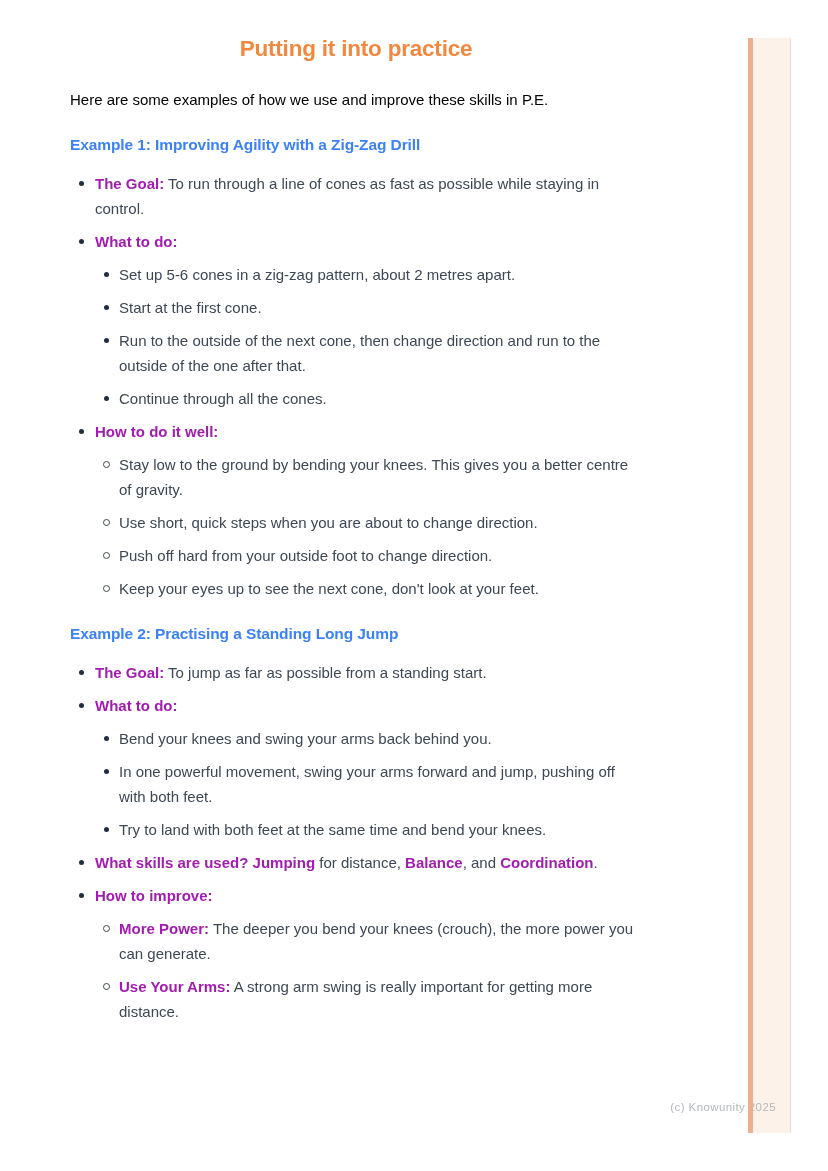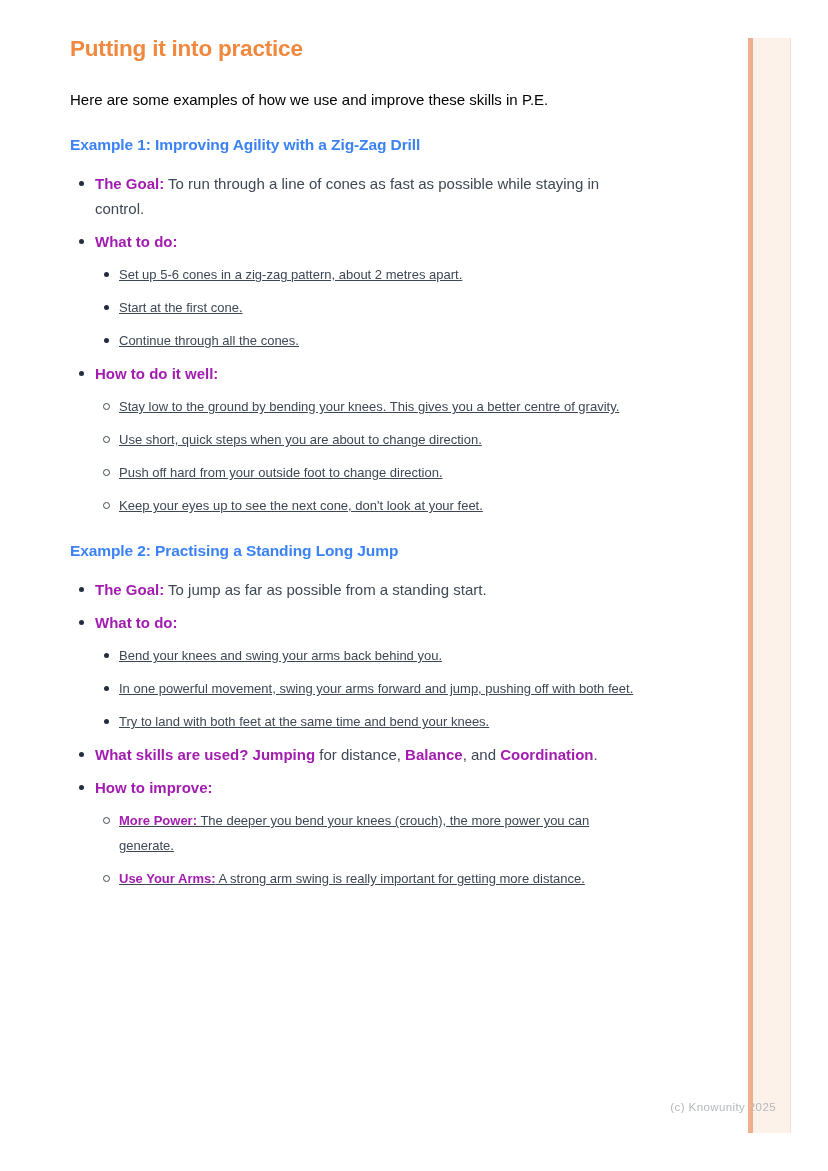--- a/index.html
+++ b/index.html
@@ -16,20 +16,21 @@
     left: 70px; top: 36px;
     width: 572px;
     z-index: 1;
   }
   .page-title {
     margin: 0;
     font-size: 22.5px;
     font-weight: 700;
     letter-spacing: -0.2px;
     color: #F0883E;
+    text-align: center;
   }
   .intro {
     margin: 25px 0 0 0;
     font-size: 15px;
     line-height: 25px;
     color: #000000;
   }
   .section-heading {
     margin: 24px 0 17px 0;
     font-size: 15.5px;
@@ -51,25 +52,24 @@
     position: absolute;
     left: 9px; top: 10px;
     width: 5px; height: 5px;
     border-radius: 50%;
     background: #222d3d;
   }
   ul.lvl2 { margin-top: 8px; }
   ul.lvl2 > li {
     position: relative;
     padding-left: 24px;
-    font-size: 13px;
+    font-size: 15px;
     line-height: 25px;
     color: #3e4754;
     margin-bottom: 8px;
-    text-decoration: underline;
   }
   ul.lvl2 > li:last-child { margin-bottom: 0; }
   ul.lvl2.disc > li::before {
     content: "";
     position: absolute;
     left: 9px; top: 10px;
     width: 5px; height: 5px;
     border-radius: 50%;
     background: #222d3d;
   }
@@ -118,20 +118,21 @@
 <div class="content">
   <h1 class="page-title">Putting it into practice</h1>
   <p class="intro">Here are some examples of how we use and improve these skills in P.E.</p>
   <div id="sections">
       <h3 class="section-heading">Example 1: Improving Agility with a Zig-Zag Drill</h3>
       <ul class="lvl1">
         <li><strong>The Goal:</strong><span> To run through a line of cones as fast as possible while staying in control.</span></li>
         <li><strong>What to do:</strong><ul class="lvl2 disc">
             <li><span>Set up 5-6 cones in a zig-zag pattern, about 2 metres apart.</span></li>
             <li><span>Start at the first cone.</span></li>
+            <li><span>Run to the outside of the next cone, then change direction and run to the outside of the one after that.</span></li>
             <li><span>Continue through all the cones.</span></li>
           </ul></li>
         <li><strong>How to do it well:</strong><ul class="lvl2 circle">
             <li><span>Stay low to the ground by bending your knees. This gives you a better centre of gravity.</span></li>
             <li><span>Use short, quick steps when you are about to change direction.</span></li>
             <li><span>Push off hard from your outside foot to change direction.</span></li>
             <li><span>Keep your eyes up to see the next cone, don't look at your feet.</span></li>
           </ul></li>
       </ul>
       <h3 class="section-heading">Example 2: Practising a Standing Long Jump</h3>

